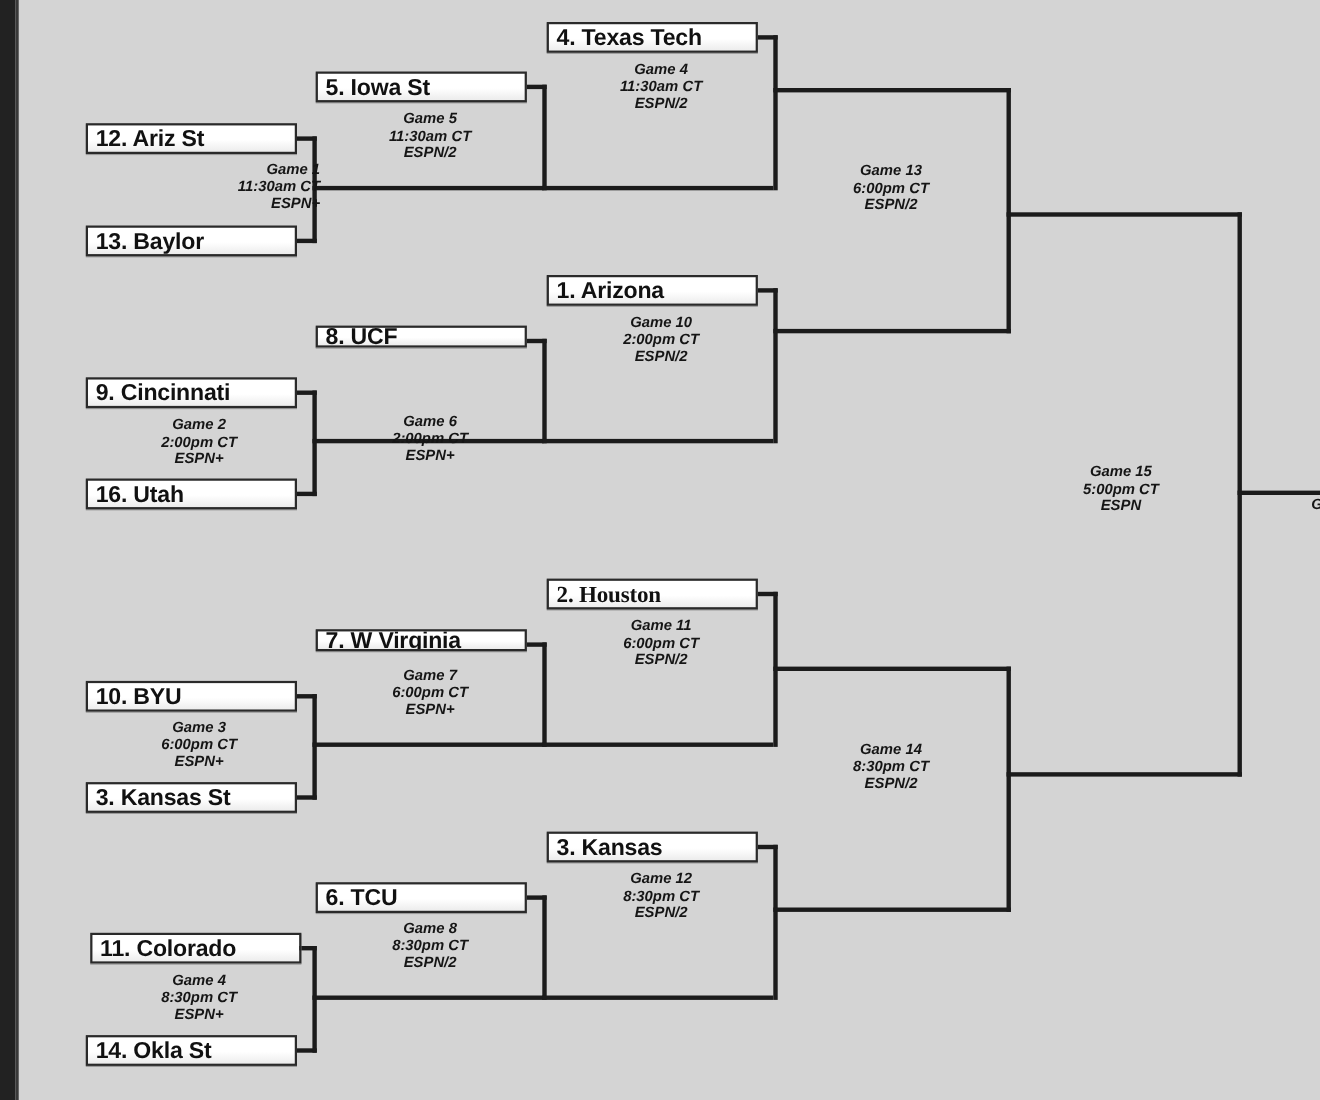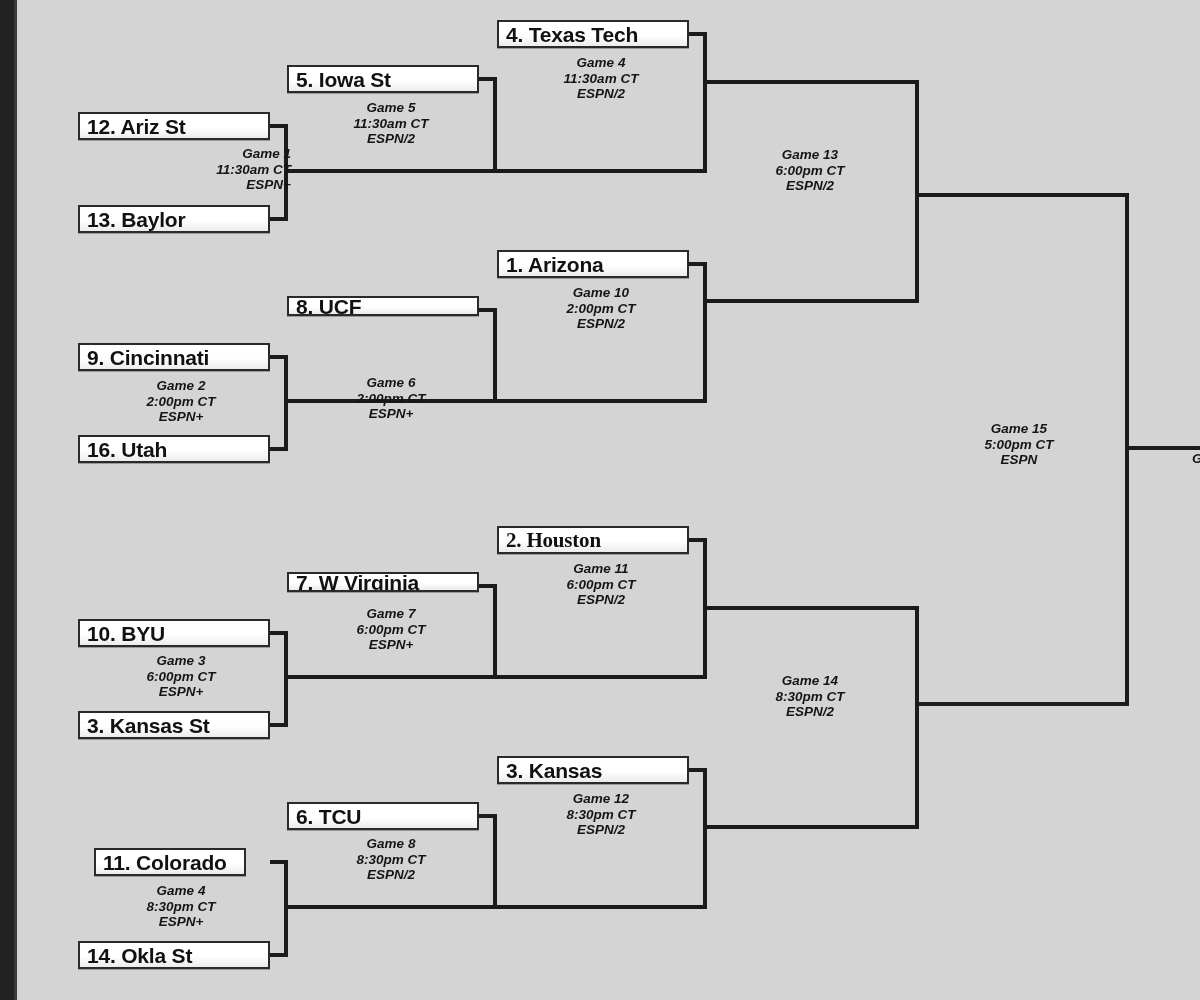--- a/index.html
+++ b/index.html
@@ -171,21 +171,21 @@
       </div>
       <div class="team-box" style="left: 78px; top: 711px; width: 192px; height: 28px;">
         <span class="team-label">3. Kansas St</span>
       </div>
       <div class="team-box" style="left: 287px; top: 572px; width: 192px; height: 20px;">
         <span class="team-label">7. W Virginia</span>
       </div>
       <div class="team-box" style="left: 497px; top: 526px; width: 192px; height: 28px; font-family: Liberation Serif, serif;">
         <span class="team-label">2. Houston</span>
       </div>
-      <div class="team-box" style="left: 94px; top: 848px; width: 152px; height: 28px;">
+      <div class="team-box" style="left: 82px; top: 848px; width: 192px; height: 28px;">
         <span class="team-label">11. Colorado</span>
       </div>
       <div class="team-box" style="left: 78px; top: 941px; width: 192px; height: 28px;">
         <span class="team-label">14. Okla St</span>
       </div>
       <div class="team-box" style="left: 287px; top: 802px; width: 192px; height: 28px; text-align: right;">
         <span class="team-label">6. TCU</span>
       </div>
       <div class="team-box" style="left: 497px; top: 756px; width: 192px; height: 28px;">
         <span class="team-label">3. Kansas</span>

